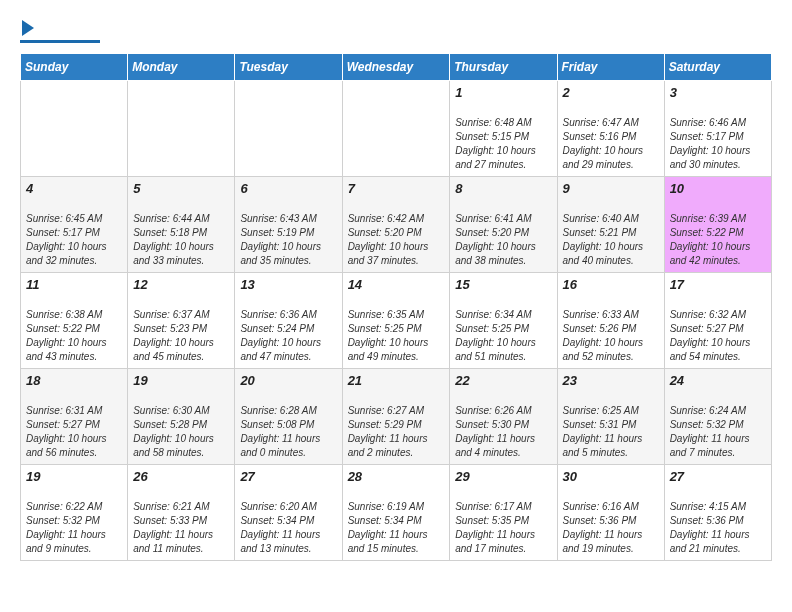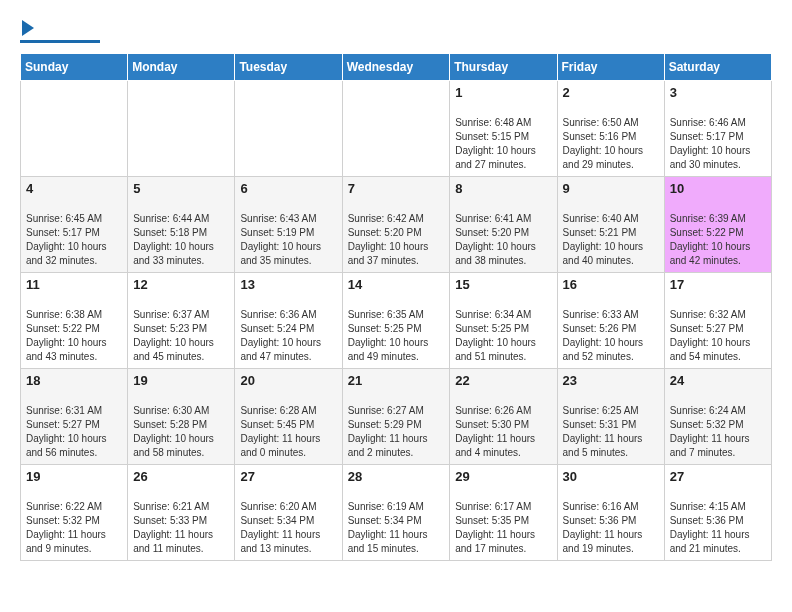--- a/index.html
+++ b/index.html
@@ -26,20 +26,21 @@
       line-height: 1.1;
     }
     .location-title {
       font-size: 16px;
       color: #444;
     }
     .calendar-table {
       width: 100%;
       border-collapse: collapse;
       font-size: 11px;
+      font-style: italic;
     }
     .calendar-table th {
       background: #2d7ec4;
       color: white;
       padding: 6px 4px;
       text-align: left;
       font-size: 12px;
       font-weight: bold;
       border: 1px solid #fff;
     }
@@ -145,21 +146,21 @@
         <td class="empty-cell"></td>
         <td>
           <div class="day-number">1</div>
           <div class="day-info">Sunrise: 6:48 AM
 Sunset: 5:15 PM
 Daylight: 10 hours
 and 27 minutes.</div>
         </td>
         <td>
           <div class="day-number">2</div>
-          <div class="day-info">Sunrise: 6:50 AM
+          <div class="day-info">Sunrise: 6:47 AM
 Sunset: 5:16 PM
 Daylight: 10 hours
 and 29 minutes.</div>
         </td>
         <td>
           <div class="day-number">3</div>
           <div class="day-info">Sunrise: 6:46 AM
 Sunset: 5:17 PM
 Daylight: 10 hours
 and 30 minutes.</div>
@@ -278,21 +279,21 @@
         <td style="background: rgb(245, 245, 245);">
           <div class="day-number">19</div>
           <div class="day-info">Sunrise: 6:30 AM
 Sunset: 5:28 PM
 Daylight: 10 hours
 and 58 minutes.</div>
         </td>
         <td style="background: rgb(245, 245, 245);">
           <div class="day-number">20</div>
           <div class="day-info">Sunrise: 6:28 AM
-Sunset: 5:45 PM
+Sunset: 5:08 PM
 Daylight: 11 hours
 and 0 minutes.</div>
         </td>
         <td style="background: rgb(245, 245, 245);">
           <div class="day-number">21</div>
           <div class="day-info">Sunrise: 6:27 AM
 Sunset: 5:29 PM
 Daylight: 11 hours
 and 2 minutes.</div>
         </td>

